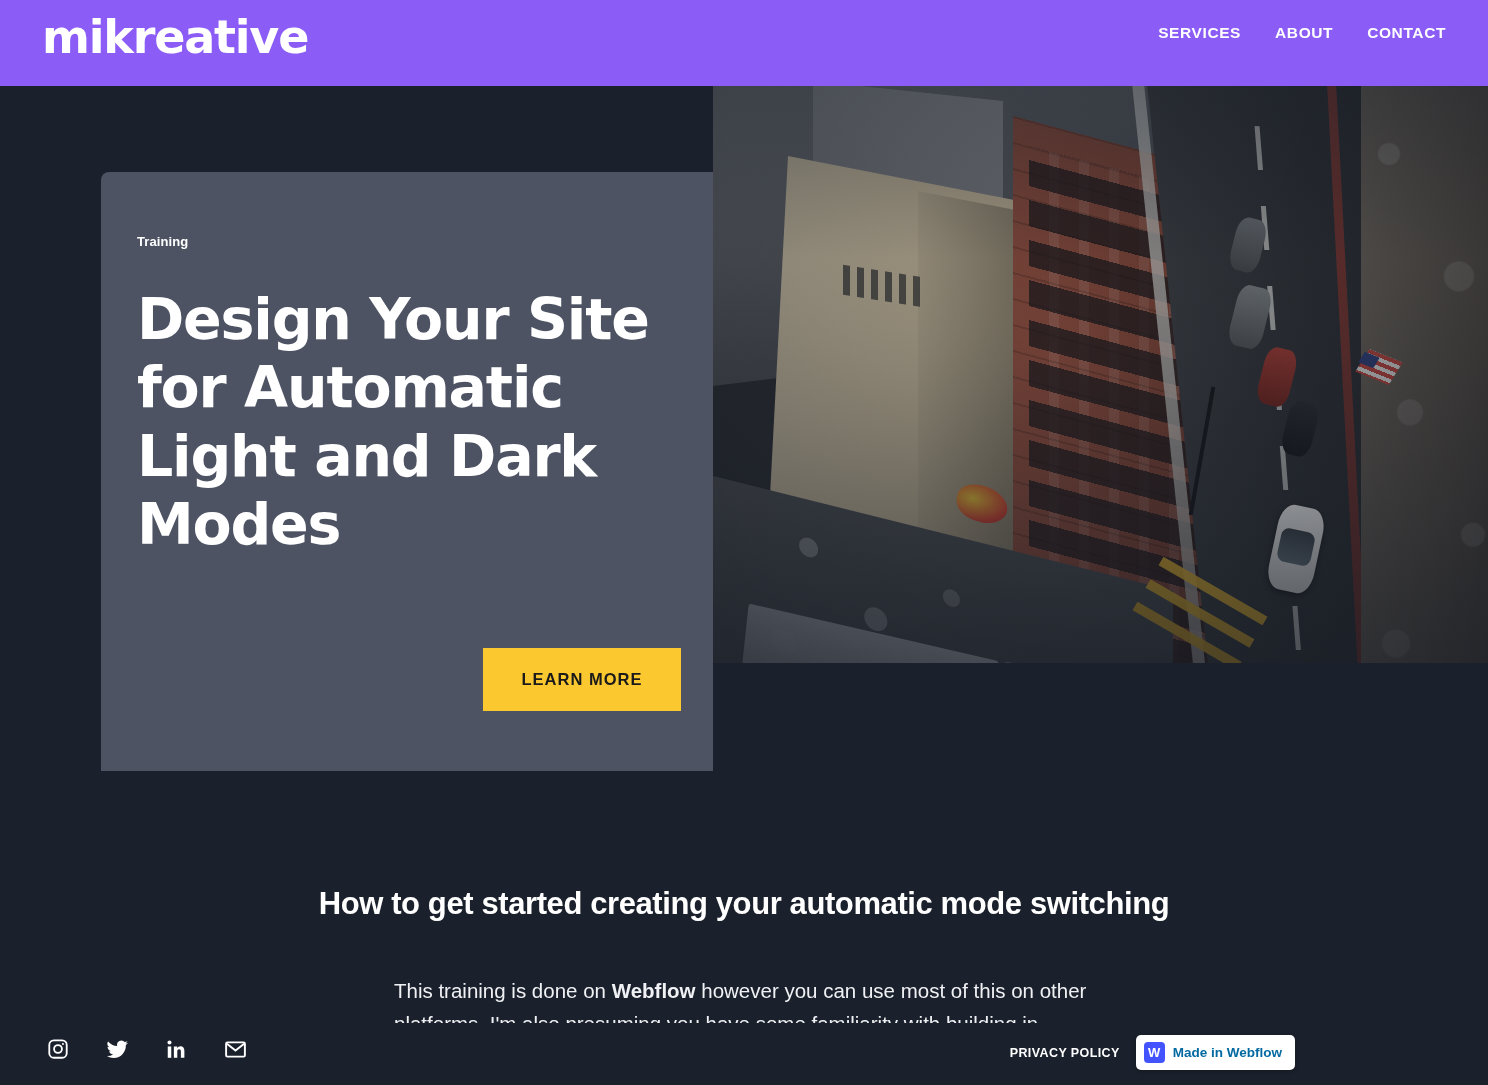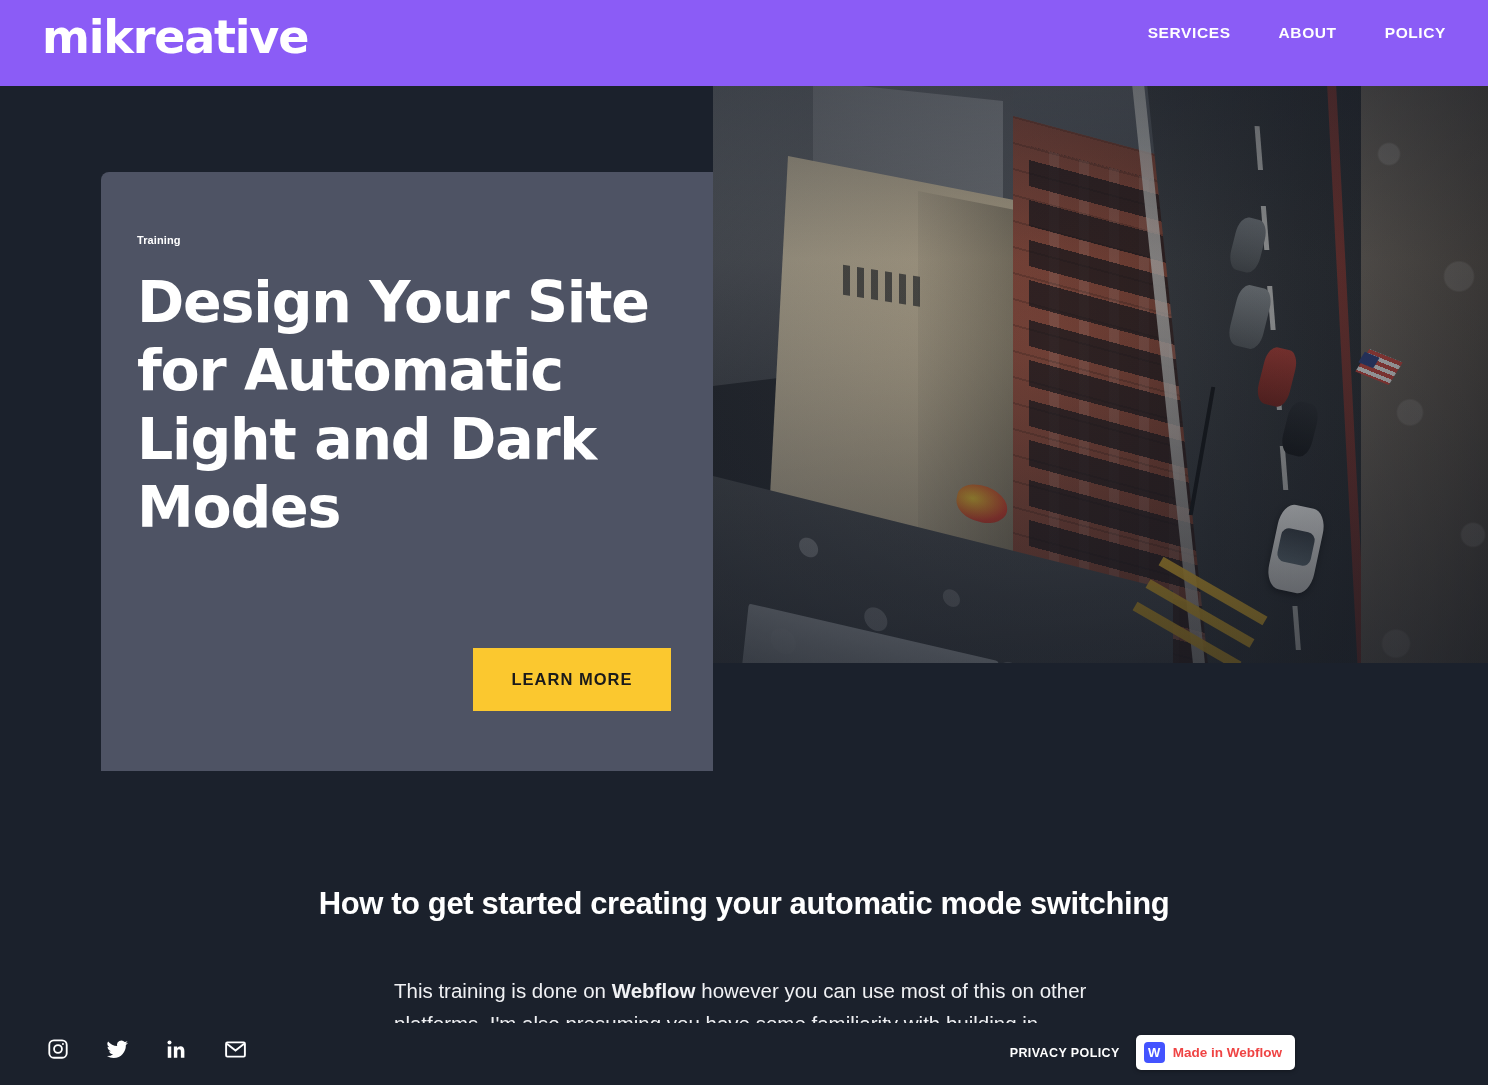--- a/index.html
+++ b/index.html
@@ -37,21 +37,21 @@
     letter-spacing: -1.2px;
     color: #ffffff;
     line-height: 1;
     font-family: "DejaVu Sans", sans-serif;
   }
   .nav {
     position: absolute;
     right: 42px;
     top: 24px;
     display: flex;
-    gap: 48px;
+    gap: 34px;
     align-items: center;
   }
   .nav-link {
     font-size: 15.5px;
     font-weight: 700;
     letter-spacing: 0.6px;
     color: #ffffff;
     text-decoration: none;
     white-space: nowrap;
   }
@@ -283,45 +283,45 @@
     left: 101px;
     top: 172px;
     width: 612px;
     height: 599px;
     background: #4e5364;
     border-radius: 8px 0 0 0;
     z-index: 20;
     padding: 62px 0 0 36px;
   }
   .eyebrow {
-    font-size: 11px;
+    font-size: 13px;
     font-weight: 700;
     color: #ffffff;
     letter-spacing: .1px;
-    margin-bottom: 22px;
+    margin-bottom: 36px;
   }
   .hero-title {
     font-size: 57px;
     line-height: 1.20;
     font-weight: 700;
     letter-spacing: -1.2px;
     color: #ffffff;
     max-width: 545px;
     margin-bottom: 14px;
     font-family: "DejaVu Sans", sans-serif;
   }
   .hero-sub {
     font-size: 20.5px;
     line-height: 1.62;
     color: #f2f3f6;
     max-width: 470px;
   }
   .cta-wrap {
     position: absolute;
-    left: 473px;
+    left: 483px;
     top: 648px;
     z-index: 21;
   }
   .cta-button {
     width: 198px;
     height: 63px;
     background: #fbc82f;
     border: none;
     color: #1a1a1a;
     font-size: 16.5px;
@@ -419,33 +419,33 @@
     font-size: 13px;
     font-weight: 700;
     display: flex;
     align-items: center;
     justify-content: center;
     line-height: 1;
   }
   .wf-text {
     font-size: 13.5px;
     font-weight: 700;
-    color: #ef4444;
+    color: #0369a1;
     white-space: nowrap;
   }
 </style>
 </head>
 <body>
 
 <header class="site-header">
   <div class="logo">mikreative</div>
   <nav class="nav">
     <a class="nav-link" href="#">SERVICES</a>
     <a class="nav-link" href="#">ABOUT</a>
-    <a class="nav-link" href="#">POLICY</a>
+    <a class="nav-link" href="#">CONTACT</a>
   </nav>
 </header>
 
 <div class="hero-photo">
   <div class="photo-layer ph-sky"></div>
   <div class="photo-layer ph-farbldg"></div>
   <div class="photo-layer ph-farbldg2"></div>
   <div class="photo-layer ph-rbldg"></div>
   <div class="photo-layer ph-tanwall"></div>
   <div class="photo-layer ph-tanwall-shadow"></div>

